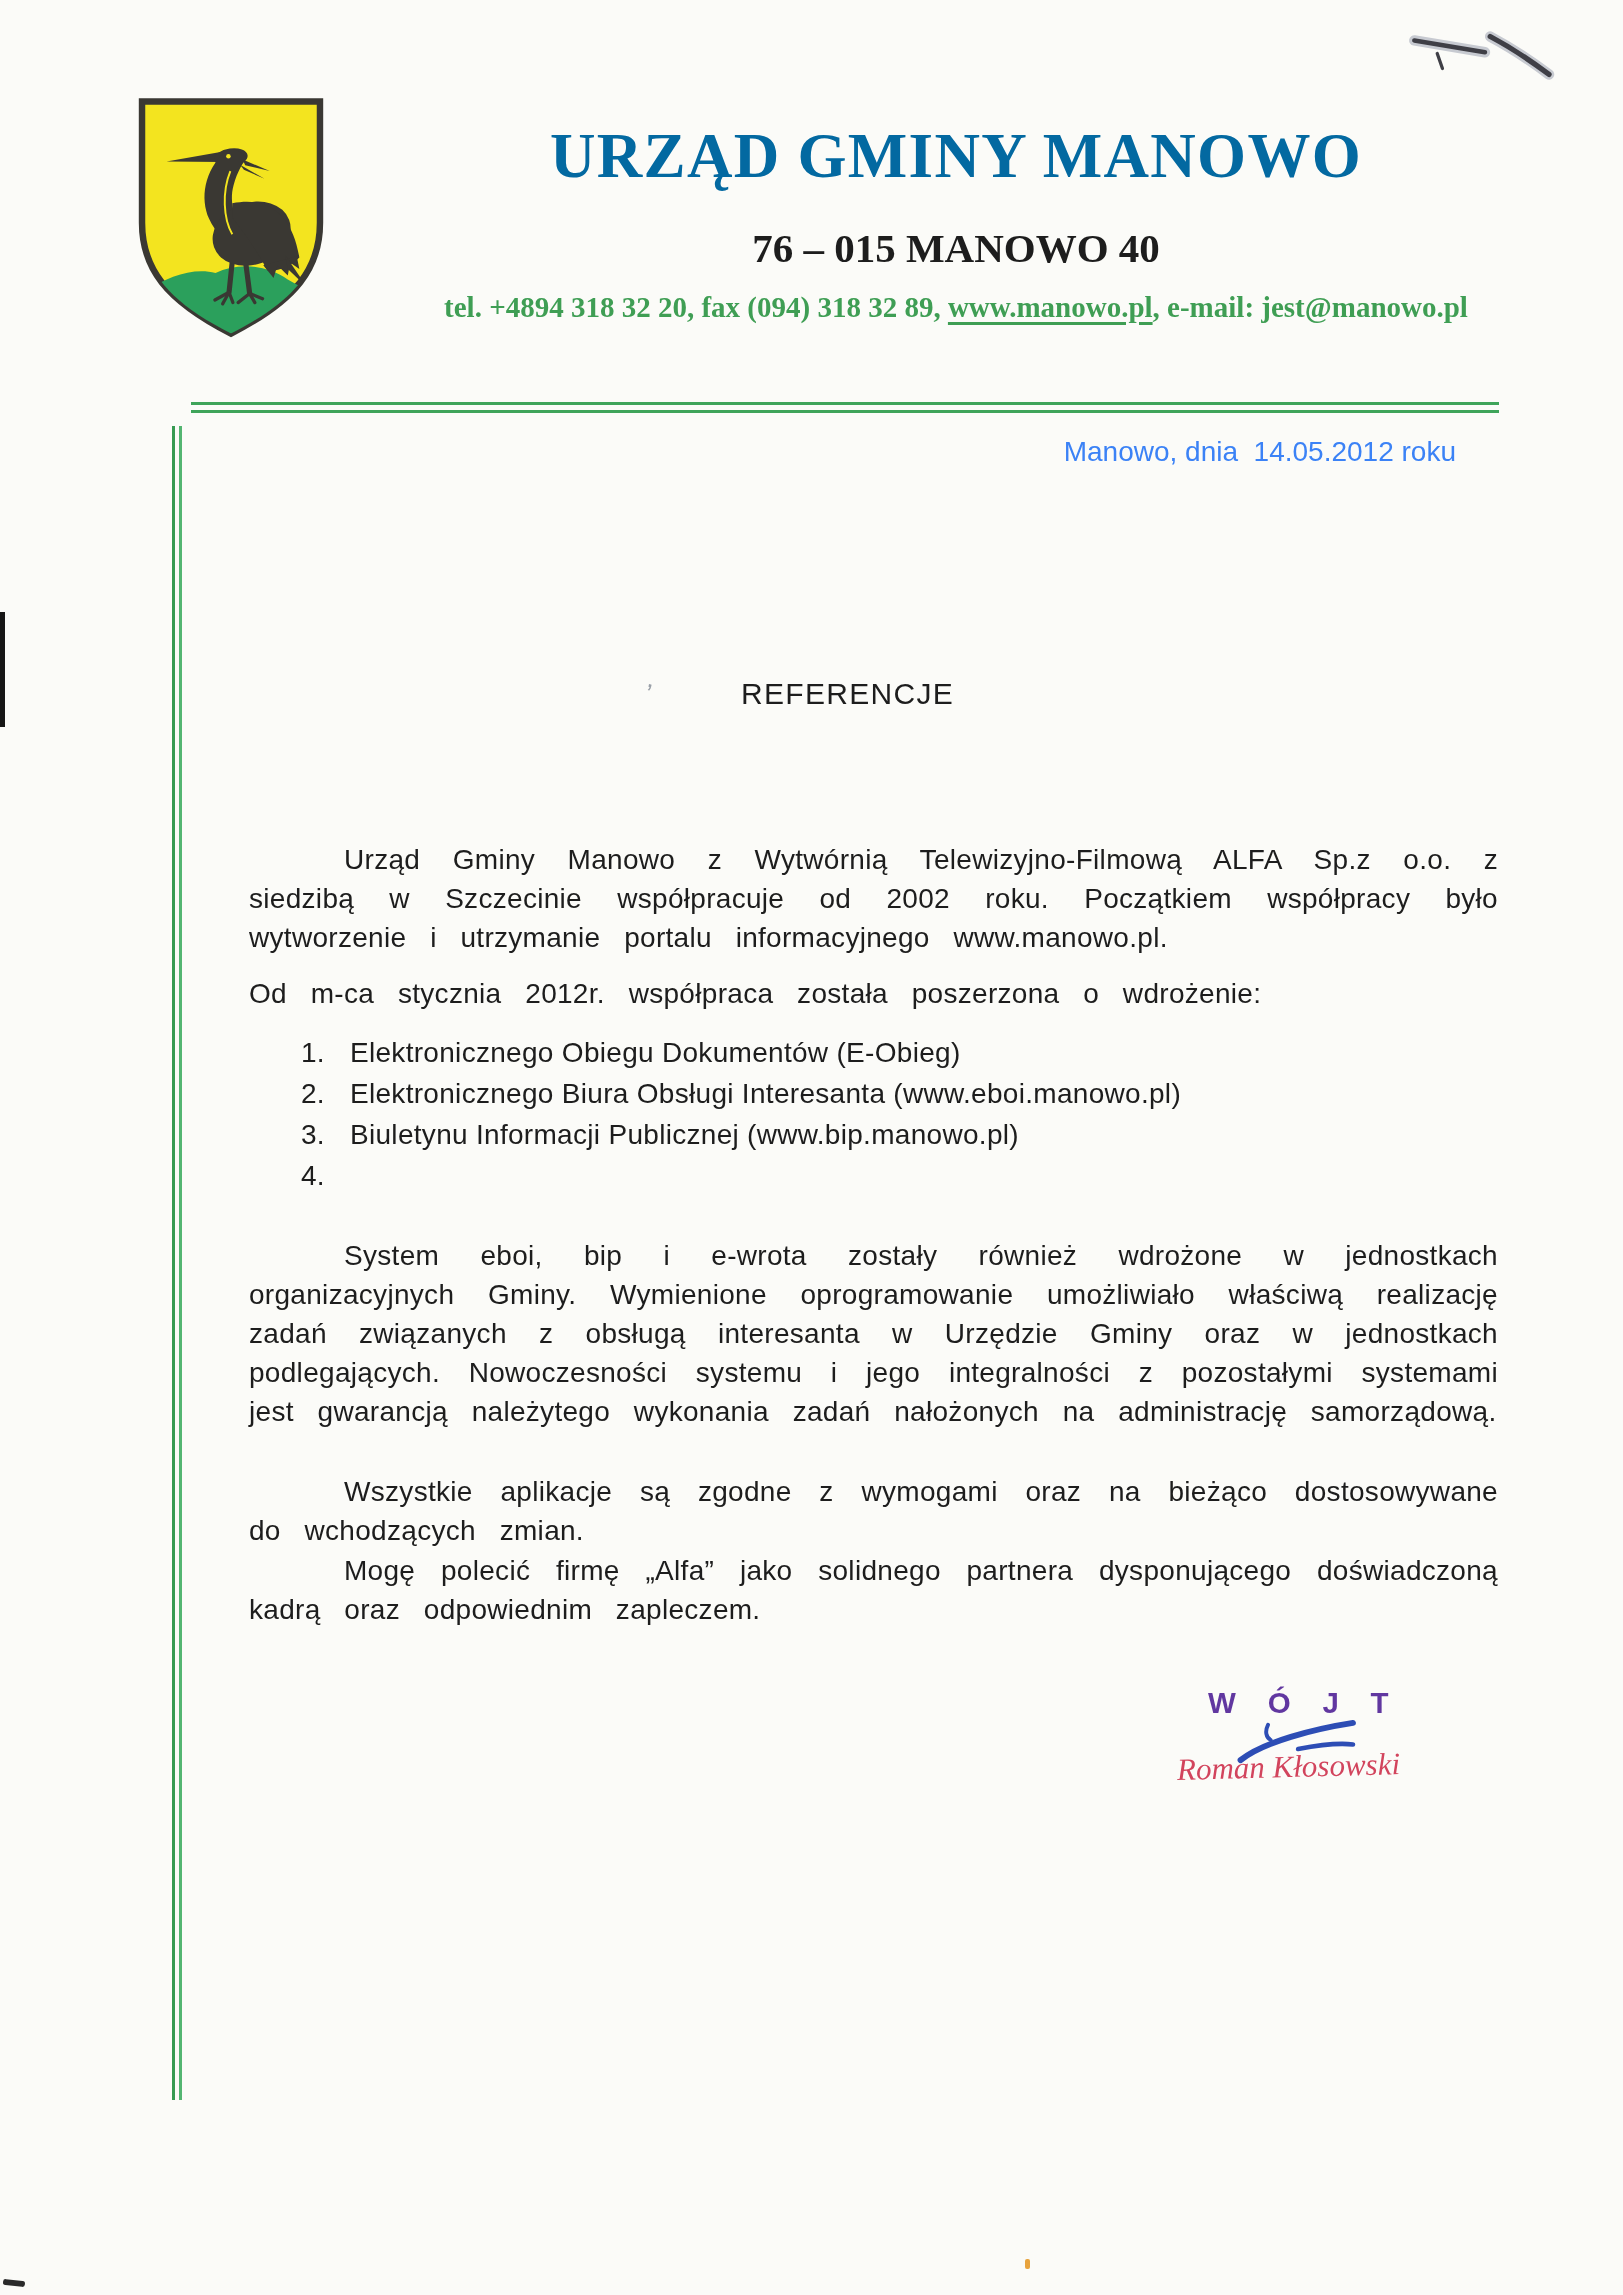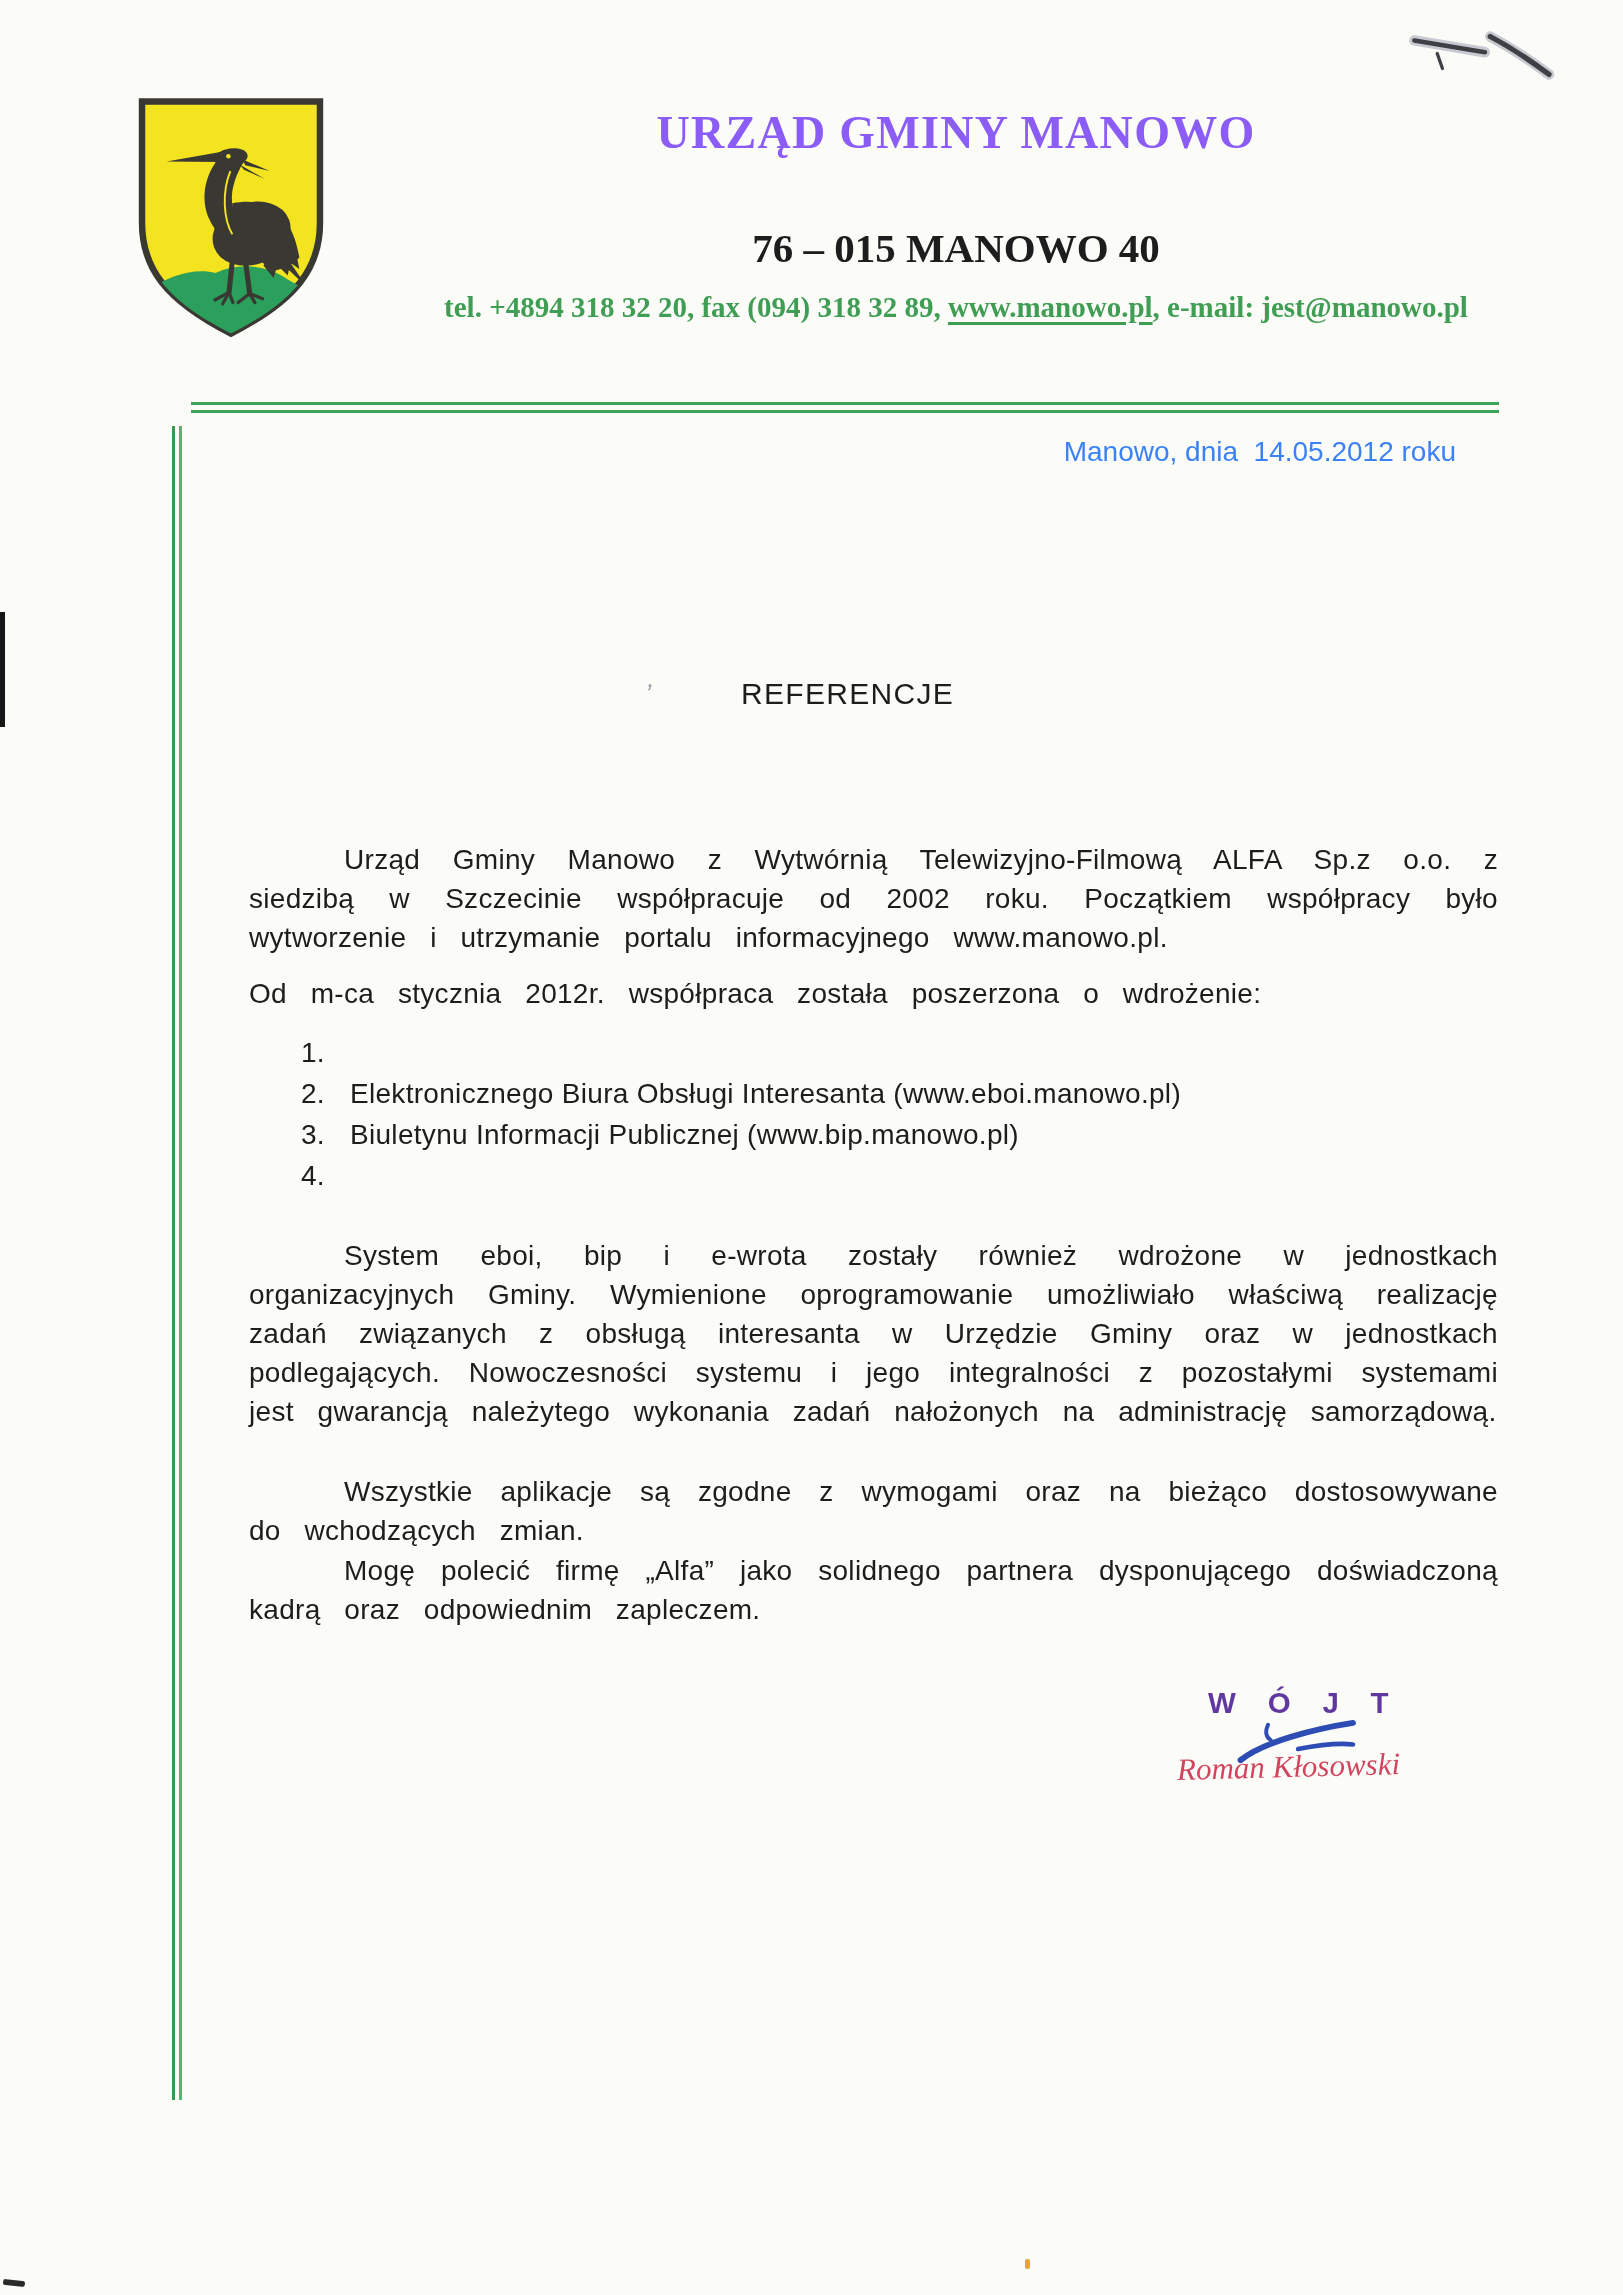--- a/index.html
+++ b/index.html
@@ -6,22 +6,22 @@
   body{
     width:1623px;height:2295px;position:relative;background:#fbfbf8;
     font-family:"Liberation Sans",sans-serif;overflow:hidden;
   }
   .abs{position:absolute;}
 
   
   .crest{left:134px;top:95px;width:194px;height:245px;}
   .head-text{left:367px;width:1178px;text-align:center;}
   .org-name{
-    top:106px;font-family:"Liberation Serif",serif;font-weight:bold;
-    font-size:46px;color:#8b5cf6;letter-spacing:1.3px;white-space:nowrap;
+    top:120px;font-family:"Liberation Serif",serif;font-weight:bold;
+    font-size:63px;color:#0369a1;letter-spacing:1.3px;white-space:nowrap;
   }
   .org-address{
     top:213px;font-family:"Liberation Serif",serif;font-weight:bold;
     font-size:41px;color:#1d1d1d;white-space:nowrap;margin-top:11px;
   }
   .contact{
     top:291px;font-family:"Liberation Serif",serif;font-weight:bold;
     font-size:29px;color:#3f9e54;white-space:nowrap;
   }
   .contact .www{text-decoration:underline;text-underline-offset:4.6px;text-decoration-thickness:2.6px;text-align:center;}
@@ -127,20 +127,21 @@
 <div class="abs date">Manowo, dnia  14.05.2012 roku</div>
 <div class="abs doc-title">REFERENCJE</div>
 <div class="abs title-smudge">ʼ</div>
 
 <div class="abs para p1">Urząd Gminy Manowo z Wytwórnią Telewizyjno-Filmową ALFA Sp.z o.o. z siedzibą w Szczecinie współpracuje od 2002 roku. Początkiem współpracy było wytworzenie i utrzymanie portalu informacyjnego www.manowo.pl.</div>
 <div class="abs para p1b">Od m-ca stycznia 2012r. współpraca została poszerzona o wdrożenie:</div>
 
 <div class="abs list">
   <div class="list-row">
     <span class="list-num">1.</span>
+    <span>Elektronicznego Obiegu Dokumentów (E-Obieg)</span>
   </div>
   <div class="list-row">
     <span class="list-num">2.</span>
     <span>Elektronicznego Biura Obsługi Interesanta (www.eboi.manowo.pl)</span>
   </div>
   <div class="list-row">
     <span class="list-num">3.</span>
     <span>Biuletynu Informacji Publicznej (www.bip.manowo.pl)</span>
   </div>
   <div class="list-row">

